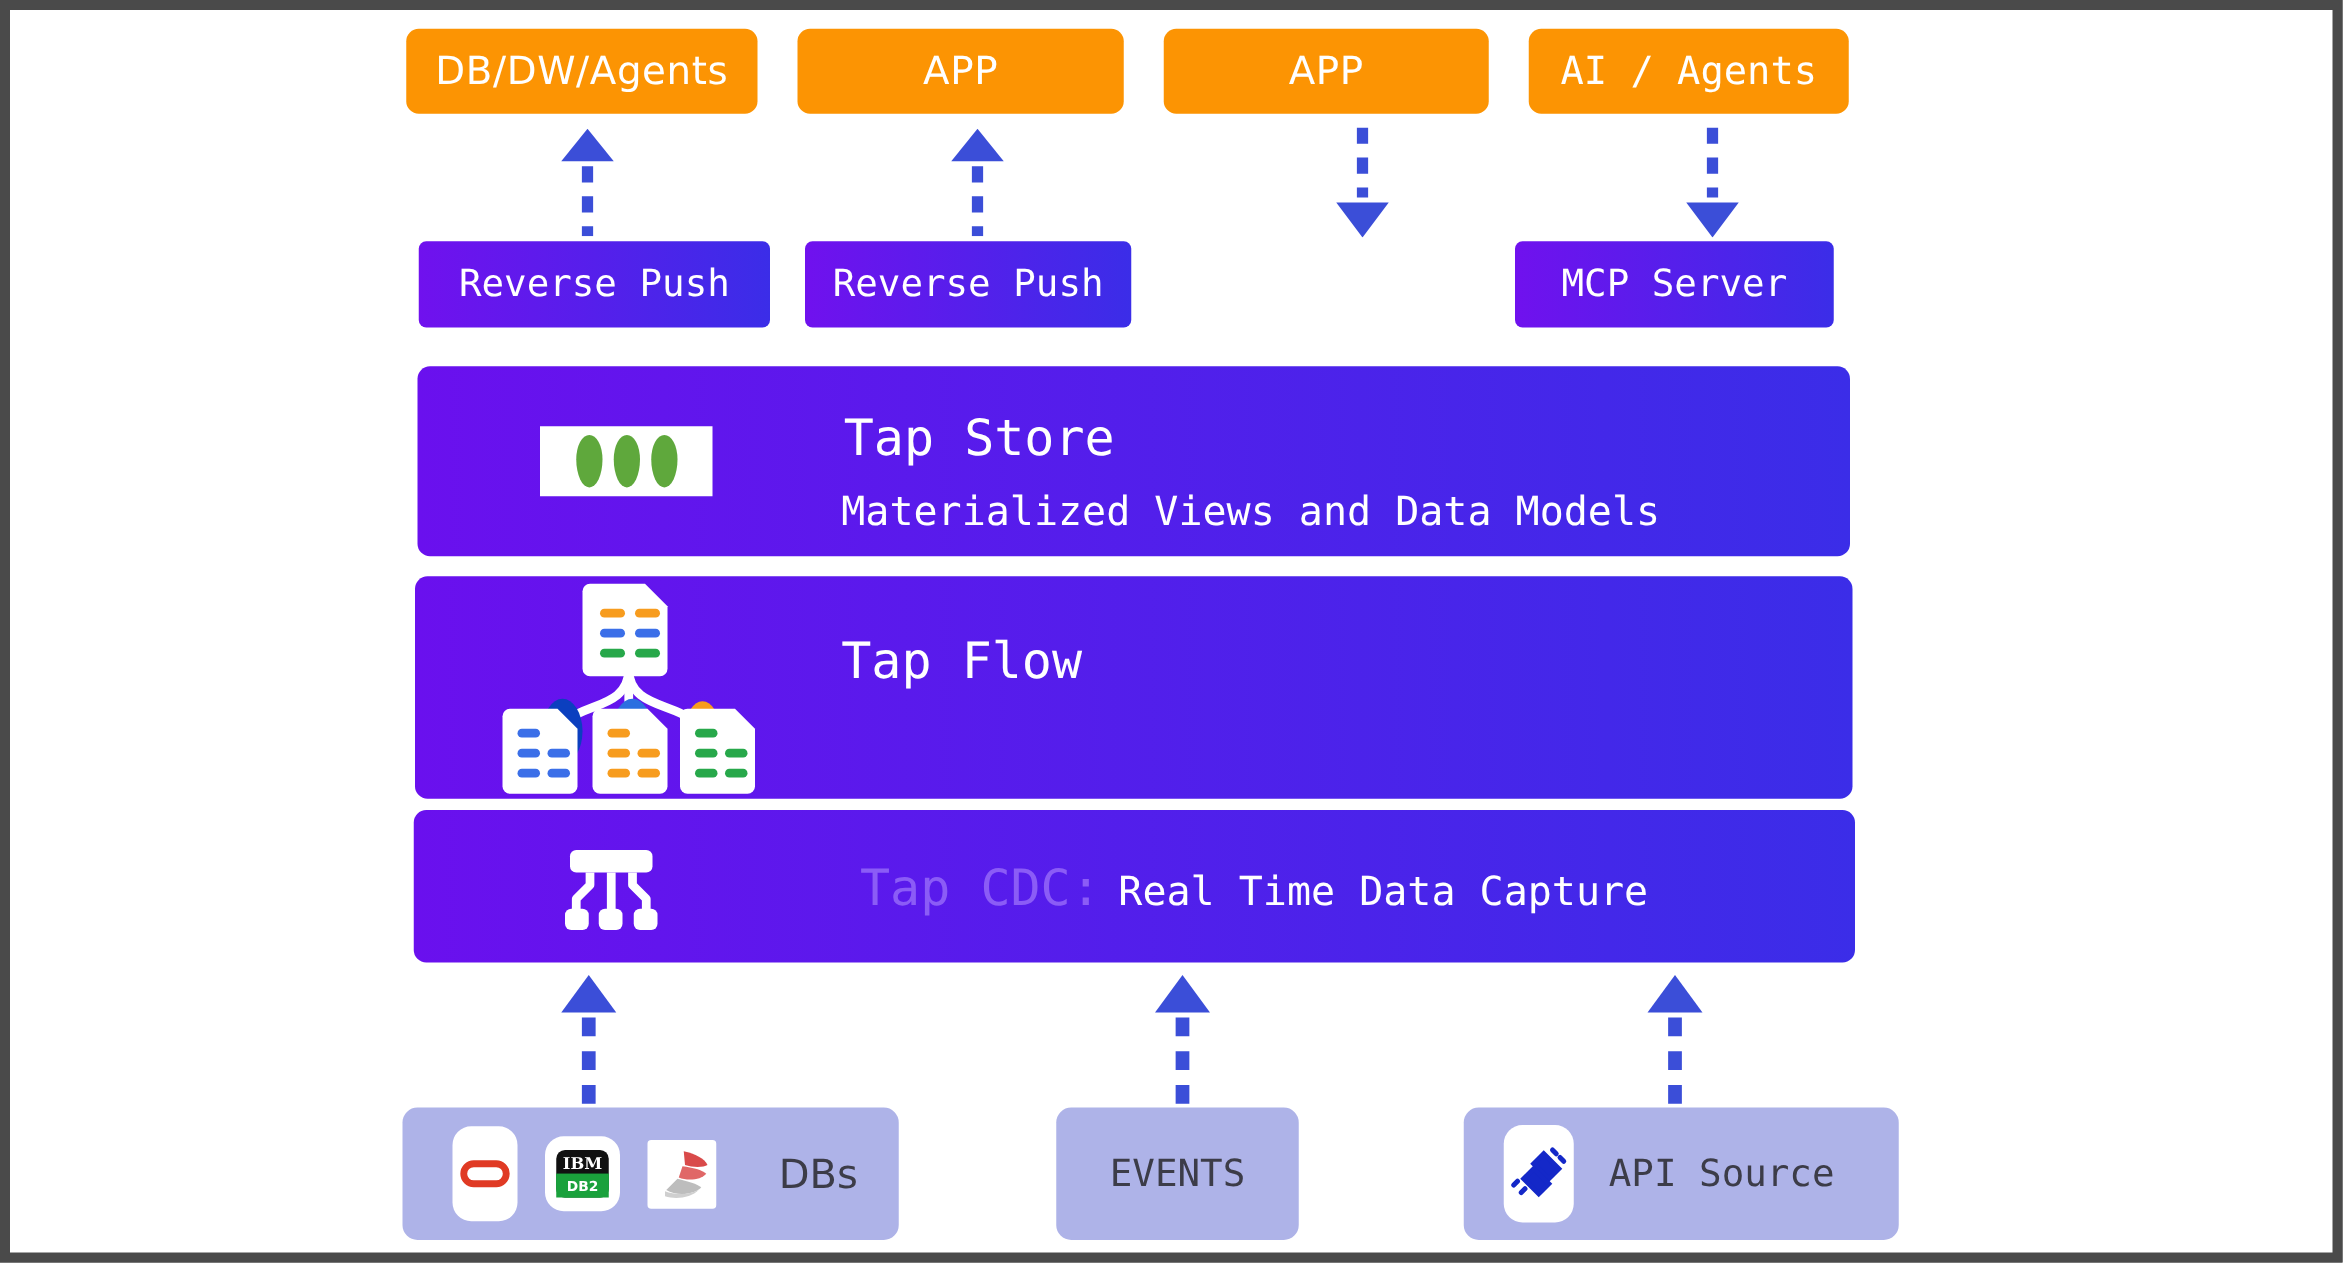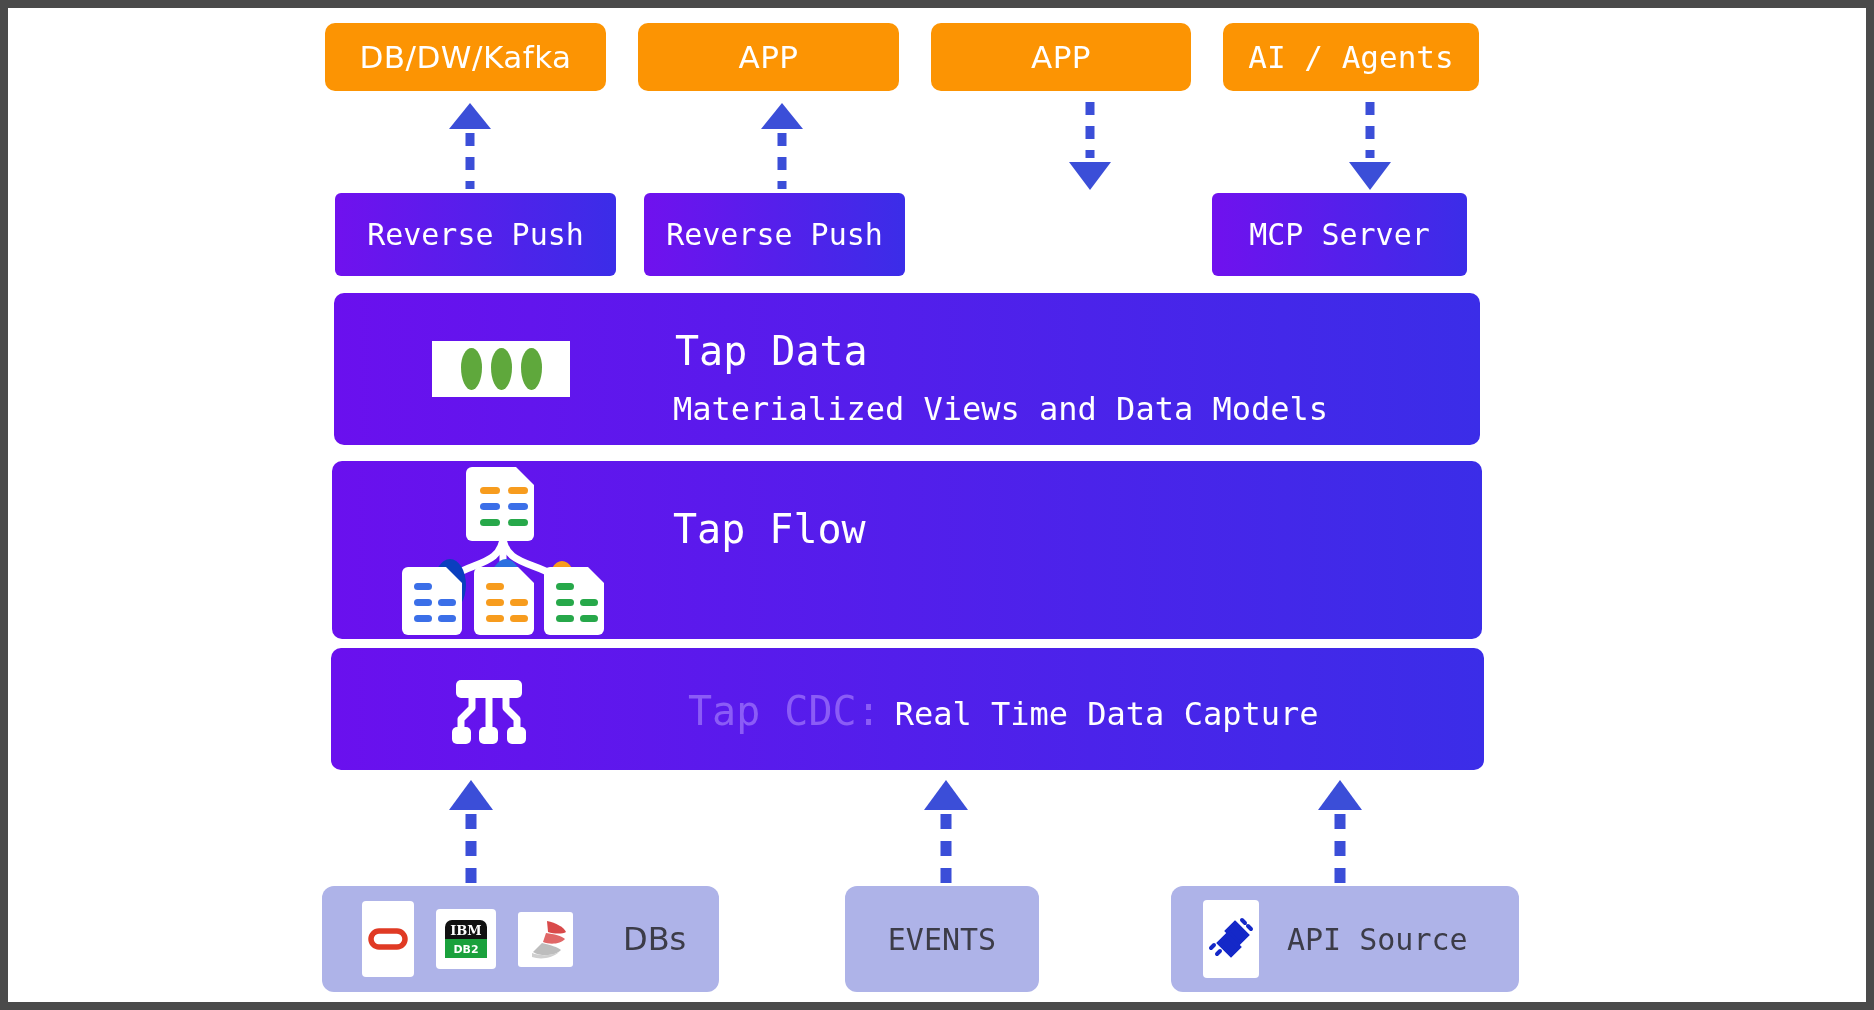--- a/index.html
+++ b/index.html
@@ -48,21 +48,21 @@
     font-family: "DejaVu Sans Mono", monospace;
     font-size: 31px;
     font-weight: 400;
     white-space: nowrap;
   }
 
   
   .server {
     position: absolute;
     top: 185px;
-    height: 83px;
+    height: 69px;
     border-radius: 6px;
     display: flex;
     align-items: center;
     justify-content: center;
     color: #ffffff;
     background: linear-gradient(90deg, #7011EE 0%, #3B2DE8 100%);
   }
   .server .lbl {
     font-family: "DejaVu Sans Mono", monospace;
     font-size: 30px;
@@ -134,37 +134,37 @@
     color: #3c3c48;
     white-space: nowrap;
   }
   .source-label.sans {
     font-family: "DejaVu Sans", sans-serif;
     font-size: 32px;
     color: #3c3c48;
   }
   .tile {
     background: #ffffff;
-    border-radius: 4px;
+    border-radius: 15px;
     display: flex;
     align-items: center;
     justify-content: center;
     overflow: hidden;
   }
 
   
   .arrow { position: absolute; }
 </style>
 </head>
 <body>
 
 <div id="canvas">
 
   <div class="consumer" style="left:317px; width:281px;">
-    <span class="lbl-cond">DB/DW/Kafka</span>
+    <span class="lbl-cond">DB/DW/Agents</span>
   </div>
 
   <div class="consumer" style="left:630px; width:261px;">
     <span class="lbl-cond">APP</span>
   </div>
 
   <div class="consumer" style="left:923px; width:260px;">
     <span class="lbl-cond">APP</span>
   </div>
 
@@ -207,21 +207,21 @@
 
   <div class="band" style="left:326px; top:285px; width:1146px; height:152px;">
   </div>
 
   <div class="mongo-box" style="left:424px; top:333px; width:138px; height:56px;">
     <span class="leaf"></span>
     <span class="leaf"></span>
     <span class="leaf"></span>
   </div>
 
-  <div class="band-title" style="left:667px; top:320px;">Tap Data</div>
+  <div class="band-title" style="left:667px; top:320px;">Tap Store</div>
   <div class="band-sub" style="left:665px; top:382px;">Materialized Views and Data Models</div>
 
   <div class="band" style="left:324px; top:453px; width:1150px; height:178px;">
   </div>
 
   <svg class="abs" style="left:390px; top:455px;" width="210" height="176" viewBox="0 0 210 176">
 
     <path d="M105 72 C105 110 52 96 48 128" stroke="#ffffff" stroke-width="7" fill="none" stroke-linecap="round"></path>
     <path d="M105 72 L105 128" stroke="#ffffff" stroke-width="7" fill="none" stroke-linecap="round"></path>
     <path d="M105 72 C105 110 160 96 164 128" stroke="#ffffff" stroke-width="7" fill="none" stroke-linecap="round"></path>

